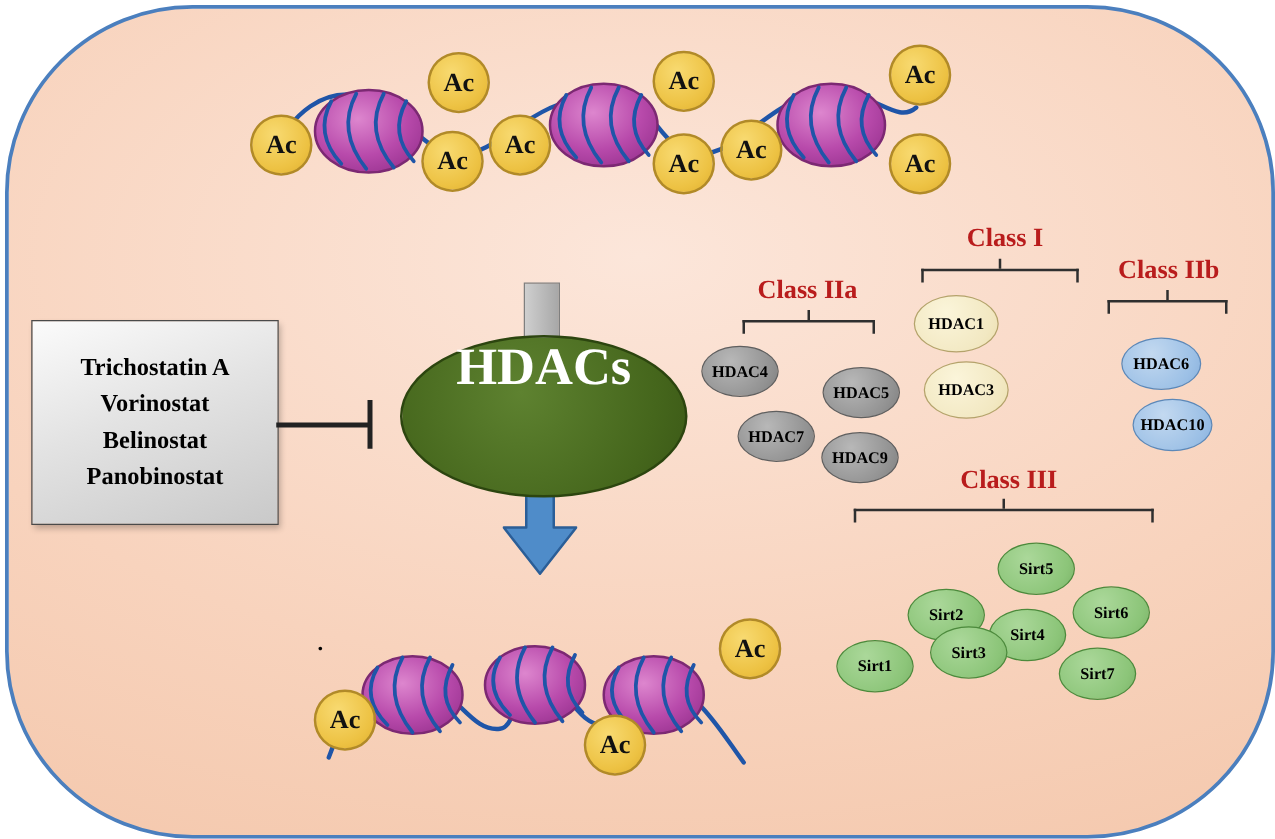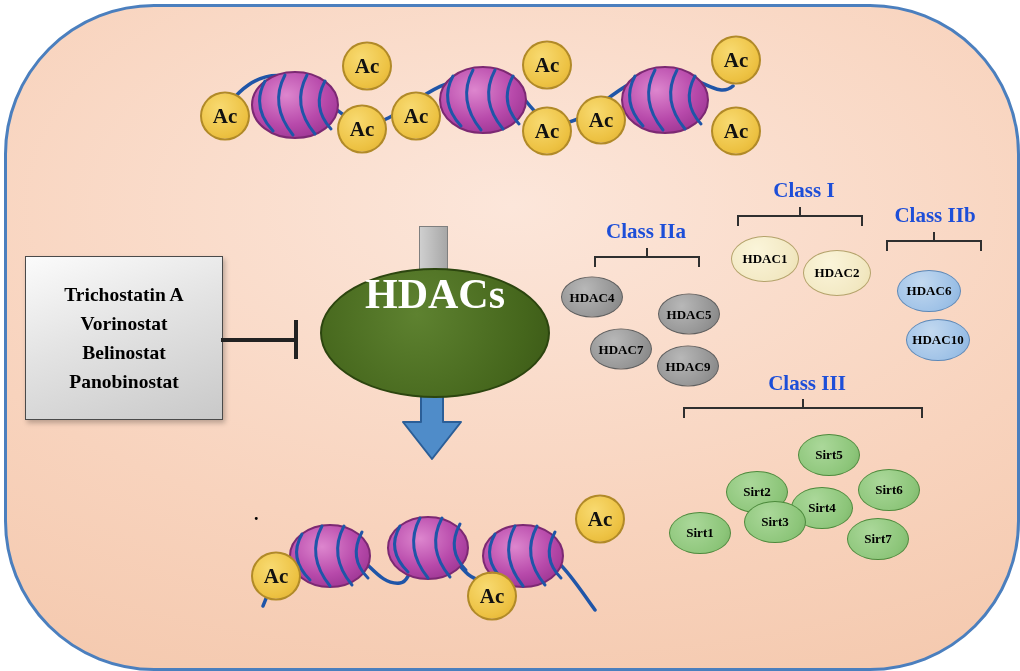--- a/index.html
+++ b/index.html
@@ -23,21 +23,21 @@
     position:absolute;transform:translate(-50%,-50%);border-radius:50%;
     display:flex;align-items:center;justify-content:center;
     font-weight:bold;font-size:13px;color:#000;z-index:4;text-align:center;
   }
   .m-iia{width:60px;height:39px;background:radial-gradient(circle at 38% 30%, #b8b8b8, #929292 70%, #7e7e7e);border:1.5px solid #5f5f5f;}
   .m-i{width:66px;height:44px;background:radial-gradient(circle at 38% 30%, #fbf5da, #f2e8c2 70%, #ecdfae);border:1.5px solid #b4a36b;}
   .m-iib{width:62px;height:40px;background:radial-gradient(circle at 38% 30%, #c3d9f0, #9cc0e6 70%, #88b0dc);border:1.5px solid #5c88b8;}
   .m-iii{width:60px;height:40px;background:radial-gradient(circle at 38% 30%, #abd89a, #8cc579 70%, #7ab167);border:1.5px solid #4c8a3c;}
   .class-label{
     position:absolute;transform:translateX(-50%);
-    font-weight:bold;font-size:21px;color:#1d4ed8;white-space:nowrap;z-index:4;
+    font-weight:bold;font-size:21px;color:#b91c1c;white-space:nowrap;z-index:4;
   }
   .bracket{position:absolute;display:flex;flex-direction:column;align-items:center;z-index:4;}
   .bracket .stem{width:2px;height:8px;background:#2f2f2f;}
   .bracket .bar{align-self:stretch;height:9px;border-left:2px solid #2f2f2f;border-right:2px solid #2f2f2f;border-top:2px solid #2f2f2f;}
   .inhibitor-box{
     position:absolute;left:25px;top:256px;width:196px;height:162px;
     background:linear-gradient(160deg, #fbfbfb 0%, #e3e3e3 45%, #c9c9c9 100%);
     border:1.2px solid #4a4a4a;box-shadow:2px 3px 5px rgba(0,0,0,0.25);
     display:flex;flex-direction:column;justify-content:center;align-items:center;gap:7px;z-index:4;
   }
@@ -128,21 +128,21 @@
   <div class="member m-iia" style="left:689px;top:314px">HDAC5</div>
   <div class="member m-iia" style="left:621px;top:349px">HDAC7</div>
   <div class="member m-iia" style="left:688px;top:366px">HDAC9</div>
 
   <div class="class-label" style="left:804px;top:178px">Class I</div>
   <div class="bracket" style="left:737px;top:207px;width:126px">
     <div class="stem"></div>
       <div class="bar"></div>
   </div>
   <div class="member m-i" style="left:765px;top:259px">HDAC1</div>
-  <div class="member m-i" style="left:837px;top:273px">HDAC2</div>
+  <div class="member m-i" style="left:773px;top:312px">HDAC3</div>
 
   <div class="class-label" style="left:935px;top:203px">Class IIb</div>
   <div class="bracket" style="left:886px;top:232px;width:96px">
     <div class="stem"></div>
       <div class="bar"></div>
   </div>
   <div class="member m-iib" style="left:929px;top:291px">HDAC6</div>
   <div class="member m-iib" style="left:938px;top:340px">HDAC10</div>
 
   <div class="class-label" style="left:807px;top:371px">Class III</div>

